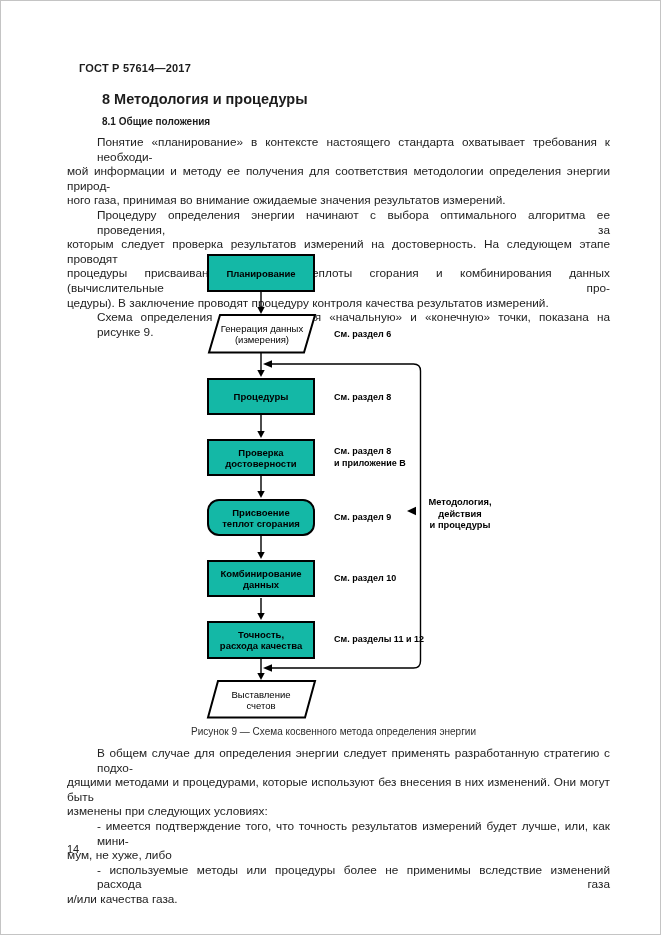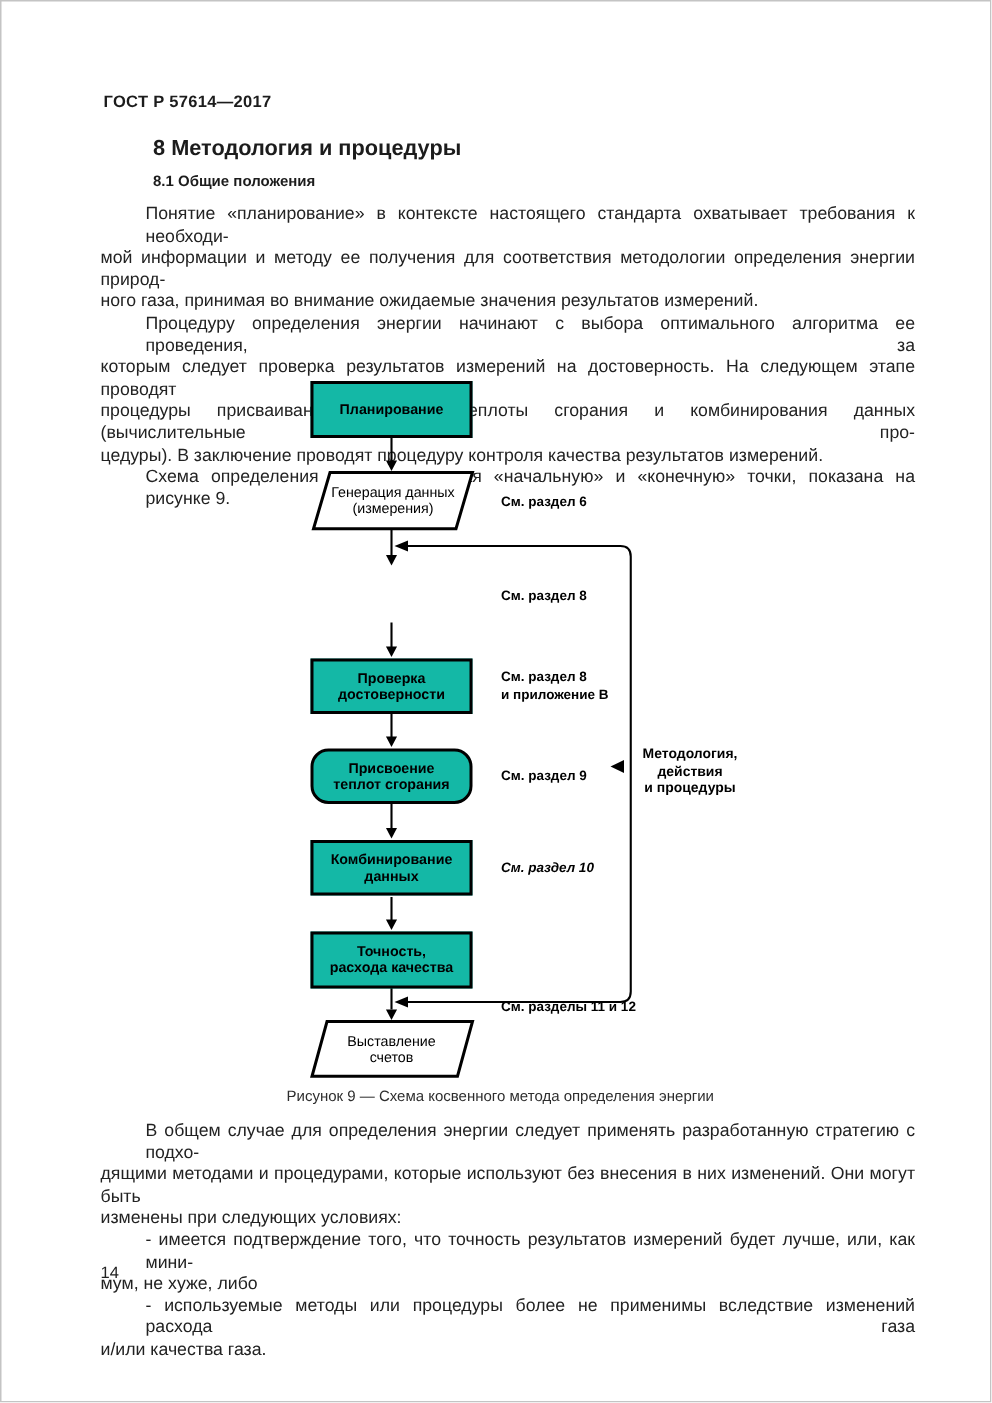--- a/index.html
+++ b/index.html
@@ -2,21 +2,21 @@
 <html><head>
 <meta charset="utf-8">
 <style>
   html,body { margin:0; padding:0; background:#ffffff; }
   .page {
     position:relative; width:659px; height:933px;
     background:#ffffff; border:1px solid #c4c4c4;
     font-family:"Liberation Sans", sans-serif; color:#1c1c1c;
     overflow:hidden;
   }
-  .doc-header { position:absolute; left:68px; top:61px; font-size:11px; font-weight:bold; letter-spacing:.2px; }
+  .doc-header { position:absolute; left:78px; top:61px; font-size:11px; font-weight:bold; letter-spacing:.2px; }
   .h1 { position:absolute; left:101px; top:90px; font-size:14.5px; font-weight:bold; }
   .h2 { position:absolute; left:101px; top:115px; font-size:10px; font-weight:bold; }
 
   .textblock { position:absolute; left:66px; width:543px; font-size:11.8px; line-height:14.6px; color:#222; }
   #intro { top:134px; }
   #outro { top:745px; }
   .ln { text-align:justify; text-align-last:justify; }
   .ln.indent { padding-left:30px; }
   .ln.last { text-align:justify; text-align-last:left; }
 
@@ -91,20 +91,21 @@
       <polygon points="219,314 314,314 303,351.5 208,351.5"></polygon>
       <polygon points="217,680 314,680 304,716.5 207,716.5"></polygon>
     </g>
   </svg>
 
   <div class="fc-box" style="left:206px; top:253px; width:108px; height:38px;">Планирование</div>
 
   <div class="fc-plabel" style="left:208px; top:315px; width:106px; height:36px;">Генерация данных
 (измерения)</div>
 
+  <div class="fc-box" style="left:206px; top:377px; width:108px; height:37px;">Процедуры</div>
 
   <div class="fc-box" style="left:206px; top:438px; width:108px; height:37px;">Проверка
 достоверности</div>
 
   <div class="fc-box" style="left:206px; top:498px; width:108px; height:37px;border-radius:12px;">Присвоение
 теплот сгорания</div>
 
   <div class="fc-box" style="left:206px; top:559px; width:108px; height:37px;">Комбинирование
 данных</div>
 
@@ -112,22 +113,22 @@
 расхода качества</div>
 
   <div class="fc-plabel" style="left:208px; top:681px; width:104px; height:35px;">Выставление
 счетов</div>
 
   <div class="fc-ref" style="top:327px;">См. раздел 6</div>
   <div class="fc-ref" style="top:390px;">См. раздел 8</div>
   <div class="fc-ref" style="top:444px;">См. раздел 8
 и приложение В</div>
   <div class="fc-ref" style="top:510px;">См. раздел 9</div>
-  <div class="fc-ref" style="top:571px;font-style:italic;">См. раздел 10</div>
-  <div class="fc-ref" style="top:664px;text-align:center;">См. разделы 11 и 12</div>
+  <div class="fc-ref" style="top:571px;">См. раздел 10</div>
+  <div class="fc-ref" style="top:632px;text-align:center;">См. разделы 11 и 12</div>
 
   <div class="bracket-label">Методология,
 действия
 и процедуры</div>
 
   <div class="caption">Рисунок 9 — Схема косвенного метода определения энергии</div>
 
   <div class="textblock" id="outro">
     <div class="ln indent">В общем случае для определения энергии следует применять разработанную стратегию с подхо-</div>
     <div class="ln">дящими методами и процедурами, которые используют без внесения в них изменений. Они могут быть</div>

